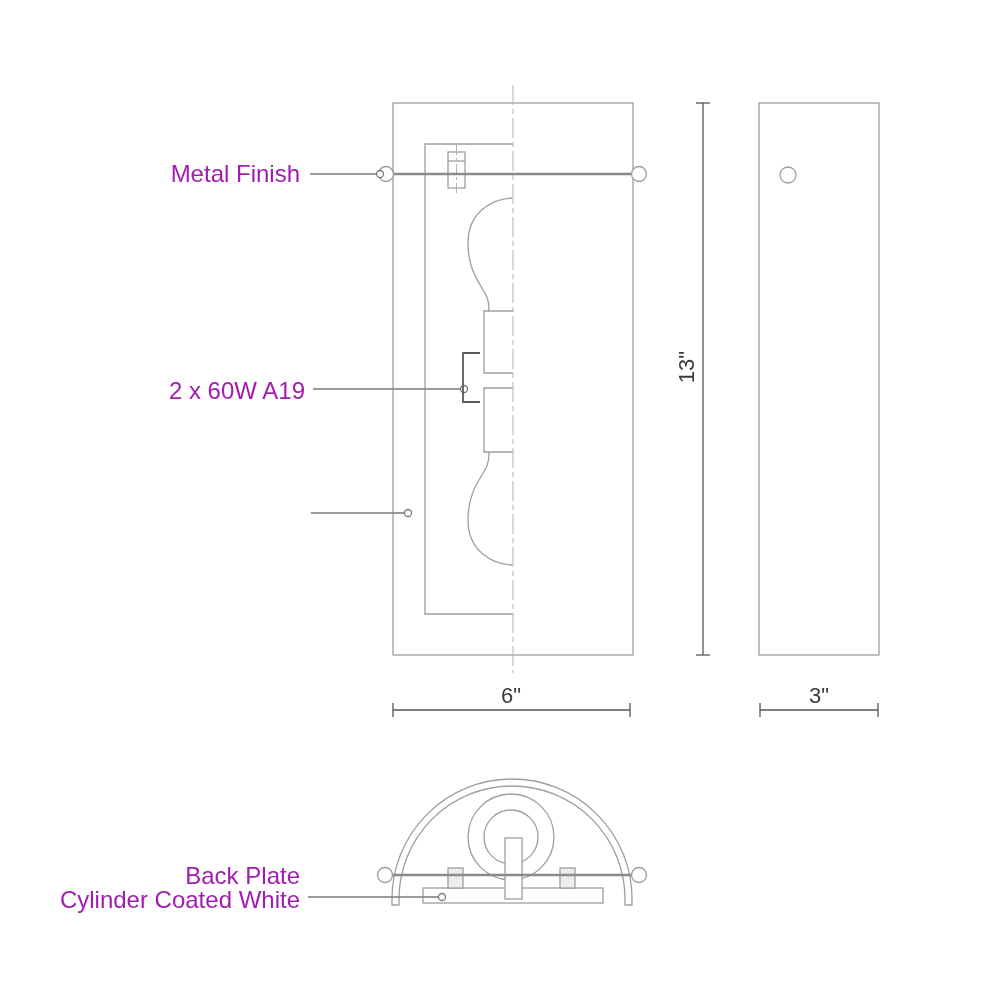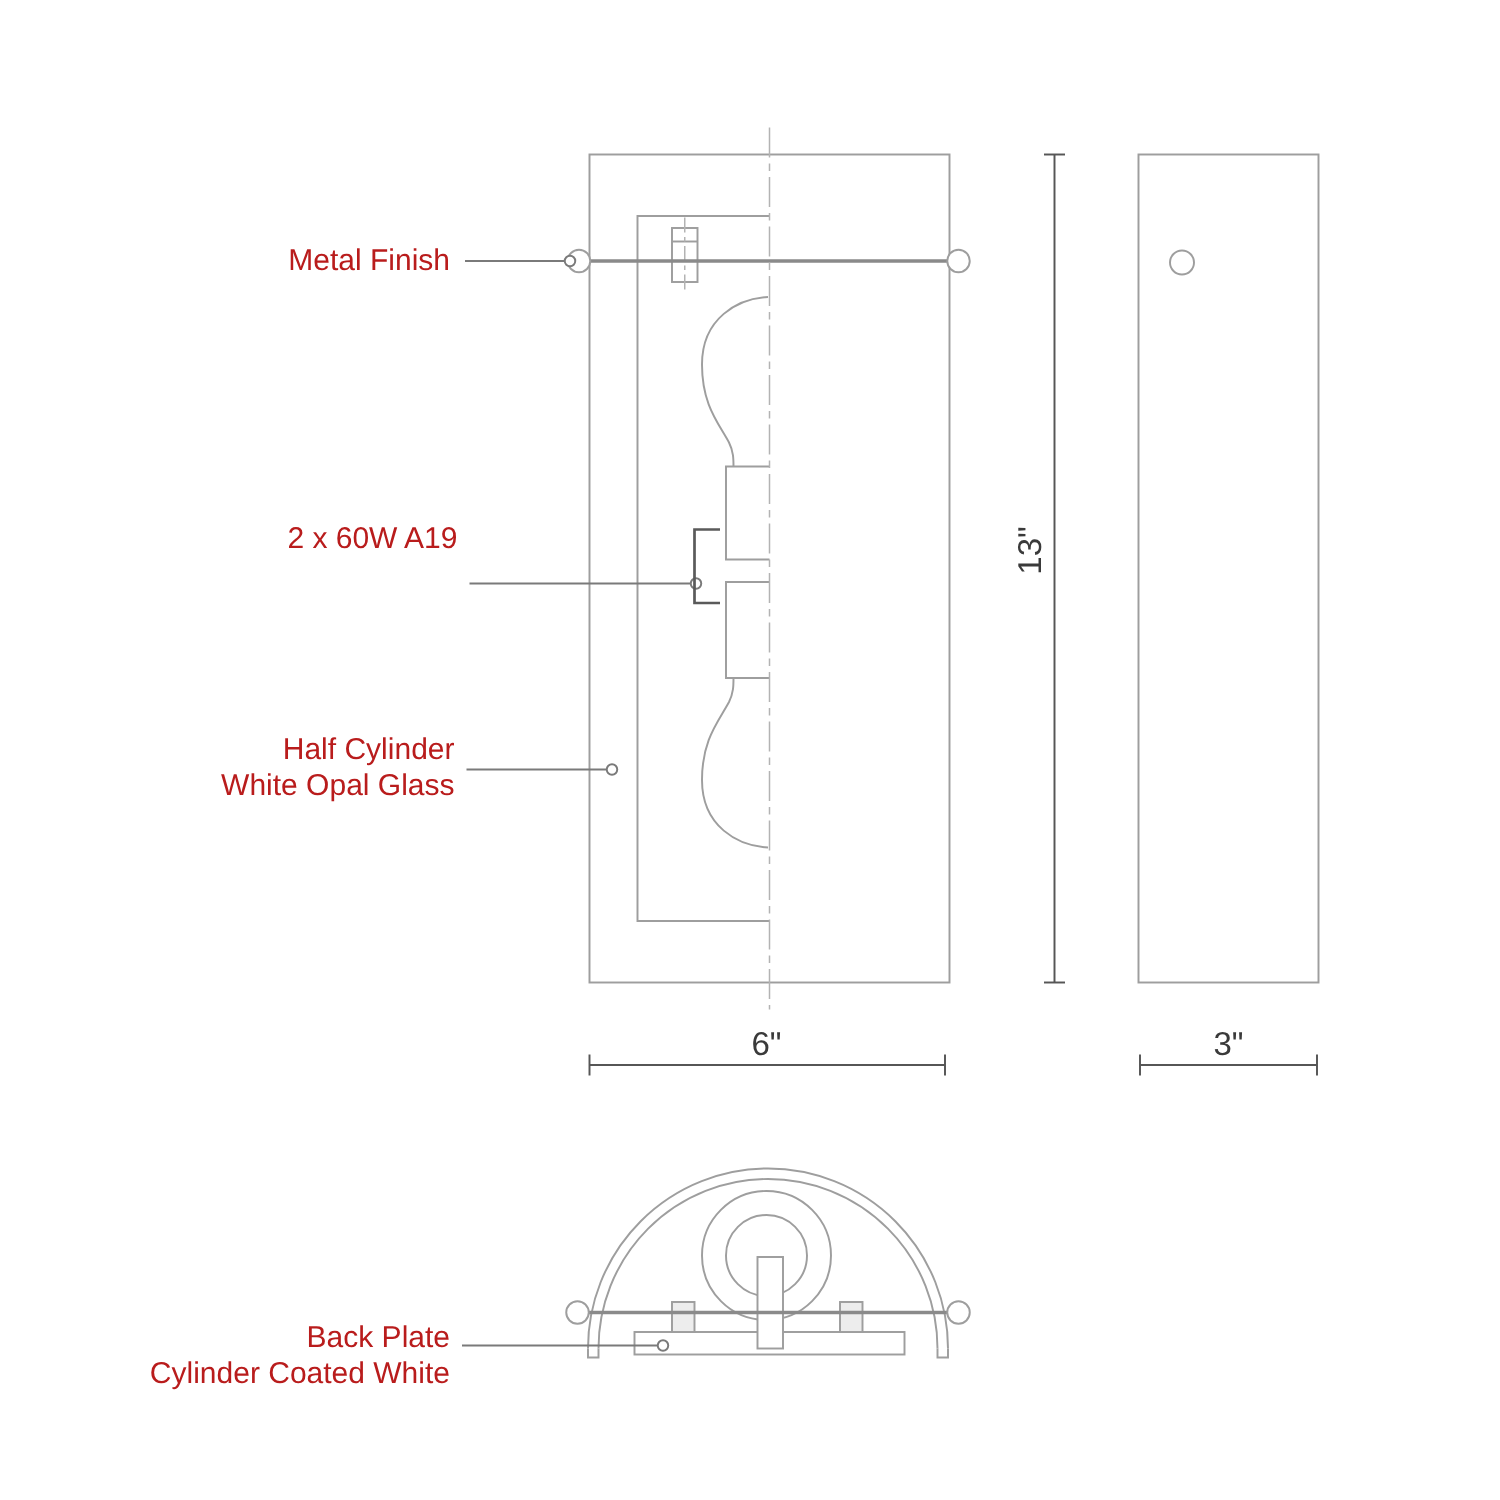--- a/index.html
+++ b/index.html
@@ -1,20 +1,20 @@
 <!DOCTYPE html>
 <html><head>
 <meta charset="utf-8">
 <style>
   html,body{margin:0;padding:0;background:#fff;}
   #canvas{
     position:relative;width:1000px;height:1000px;background:#ffffff;overflow:hidden;
     font-family:"Liberation Sans", sans-serif;color:#3a3a3a;
   }
-  .label{position:absolute;font-size:20px;line-height:24px;color:#b91c1c;white-space:nowrap;}
+  .label{position:absolute;font-size:24px;line-height:24px;color:#a21caf;white-space:nowrap;}
   .label.right{text-align:right;}
   .dim-label{position:absolute;font-size:22px;line-height:24px;color:#3a3a3a;text-align:center;width:70px;}
   .dim-label.vert{transform:rotate(-90deg);transform-origin:center center;}
   svg{position:absolute;left:0;top:0;}
 </style>
 </head>
 <body>
 
 <div id="canvas">
 
@@ -103,30 +103,26 @@
       <line x1="760" y1="710" x2="878" y2="710"></line>
       <line x1="760" y1="703" x2="760" y2="717"></line>
       <line x1="878" y1="703" x2="878" y2="717"></line>
     </g>
   </svg>
 
   <div class="label right" style="right:700px;top:162px;">
     <div>Metal Finish</div>
   </div>
 
-  <div class="label right" style="right:695px;top:347px;">
+  <div class="label right" style="right:695px;top:379px;">
     <div>2 x 60W A19</div>
   </div>
 
-  <div class="label right" style="right:697px;top:488px;">
-    <div>Half Cylinder</div>
-    <div>White Opal Glass</div>
-  </div>
 
-  <div class="label right" style="right:700px;top:864px;margin-top:16px;">
+  <div class="label right" style="right:700px;top:864px;">
     <div>Back Plate</div>
     <div>Cylinder Coated White</div>
   </div>
 
   <div class="dim-label" style="left:476px;top:684px;">6"</div>
 
   <div class="dim-label" style="left:784px;top:684px;">3"</div>
 
   <div class="dim-label vert" style="left:652px;top:355px;">13"</div>
 

